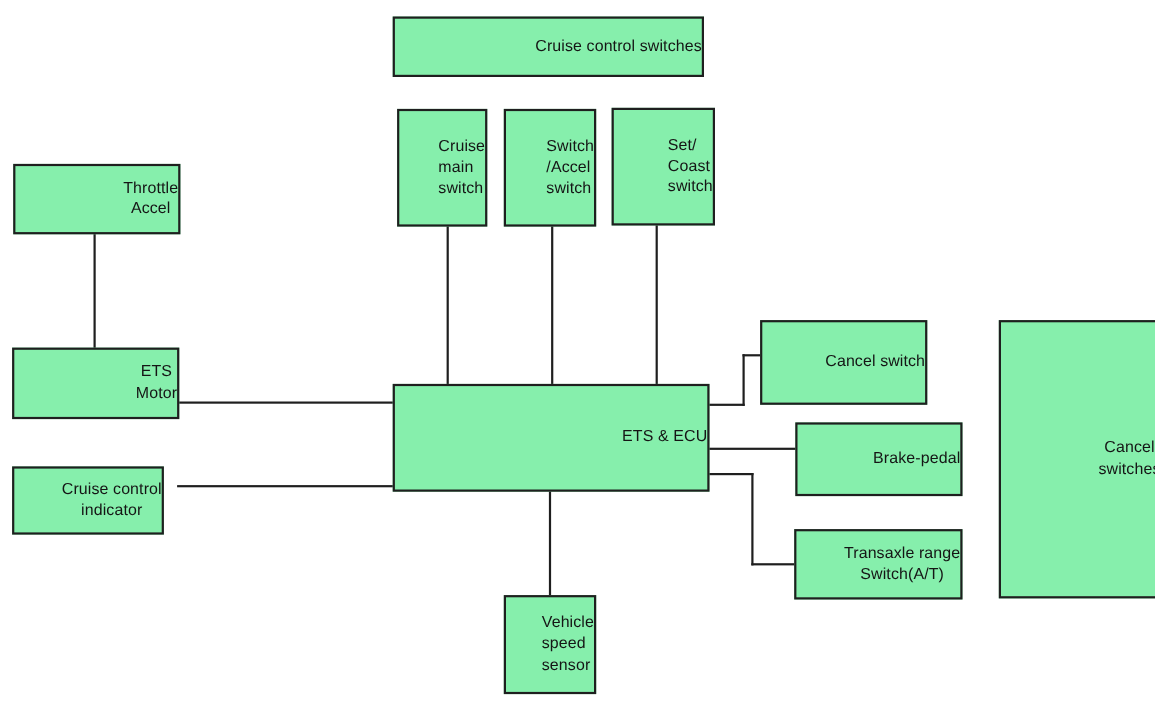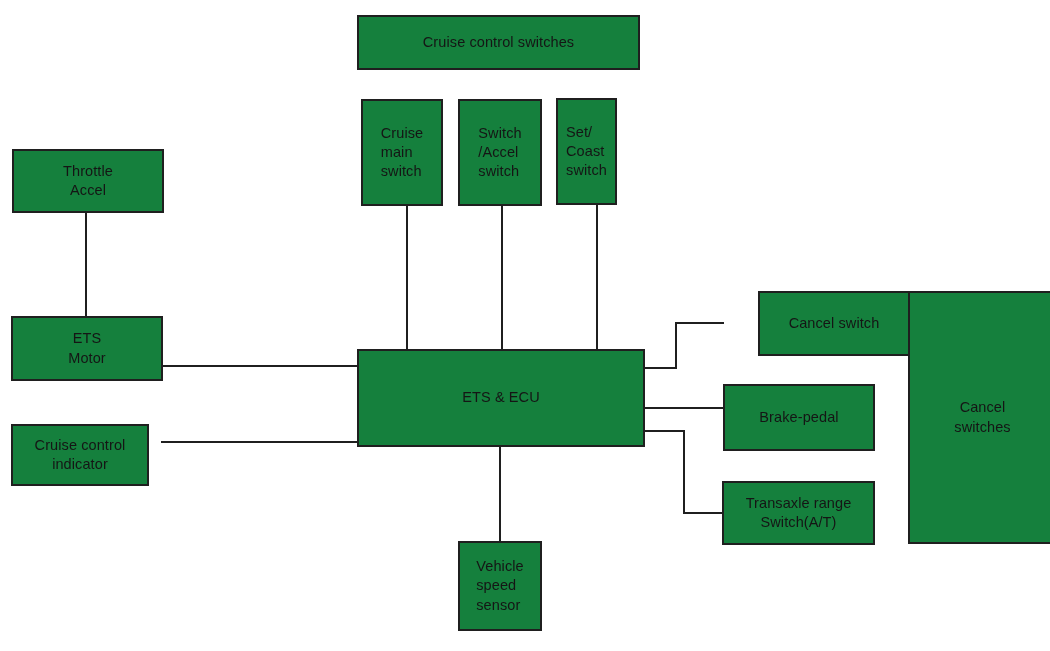--- a/index.html
+++ b/index.html
@@ -12,24 +12,24 @@
     width: 1050px;
     height: 651px;
     background: #ffffff;
     font-family: "Liberation Sans", "DejaVu Sans", sans-serif;
     color: #151515;
     overflow: hidden;
   }
   .box {
     position: absolute;
     border: 2px solid #1f1f1f;
-    background: #15803d;
+    background: #86efac;
     display: flex;
     align-items: center;
-    justify-content: center;
+    justify-content: flex-end;
     box-sizing: border-box;
     z-index: 2;
   }
   .box .label {
     white-space: pre-line;
     font-size: 14.5px;
     line-height: 1.32;
     text-align: center;
     letter-spacing: 0.1px;
   }
@@ -38,26 +38,26 @@
   }
   .line {
     position: absolute;
     background: #1f1f1f;
     z-index: 1;
   }
   
   #b-cruise-control-switches { left: 357px; top: 15px;  width: 283px; height: 55px; }
   #b-cruise-main-switch      { left: 361px; top: 99px;  width: 82px;  height: 107px; }
   #b-resume-accel-switch     { left: 458px; top: 99px;  width: 84px;  height: 107px; }
-  #b-set-coast-switch        { left: 556px; top: 98px;  width: 61px;  height: 107px; }
+  #b-set-coast-switch        { left: 556px; top: 98px;  width: 94px;  height: 107px; }
   #b-throttle-valve          { left: 12px;  top: 149px; width: 152px; height: 64px; }
   #b-ets-motor               { left: 11px;  top: 316px; width: 152px; height: 65px; }
   #b-cruise-control-indicator{ left: 11px;  top: 424px; width: 138px; height: 62px; }
   #b-ets-ecu                 { left: 357px; top: 349px; width: 288px; height: 98px; }
-  #b-cancel-switch           { left: 758px; top: 291px; width: 152px; height: 65px; }
+  #b-cancel-switch           { left: 691px; top: 291px; width: 152px; height: 77px; }
   #b-brake-pedal             { left: 723px; top: 384px; width: 152px; height: 67px; }
   #b-transaxle-range-switch  { left: 722px; top: 481px; width: 153px; height: 64px; }
   #b-cancel-switches         { left: 908px; top: 291px; width: 149px; height: 253px; }
   #b-vehicle-speed-sensor    { left: 458px; top: 541px; width: 84px;  height: 90px; }
   
   #ln-throttle-ets       { left: 85px;  top: 211px; width: 2px;   height: 107px; }
   #ln-etsmotor-ecu       { left: 161px; top: 365px; width: 198px; height: 2px; }
   #ln-indicator-ecu      { left: 161px; top: 441px; width: 198px; height: 2px; }
   #ln-cruisemain-ecu     { left: 406px; top: 204px; width: 2px;   height: 146px; }
   #ln-resume-ecu         { left: 501px; top: 204px; width: 2px;   height: 146px; }

